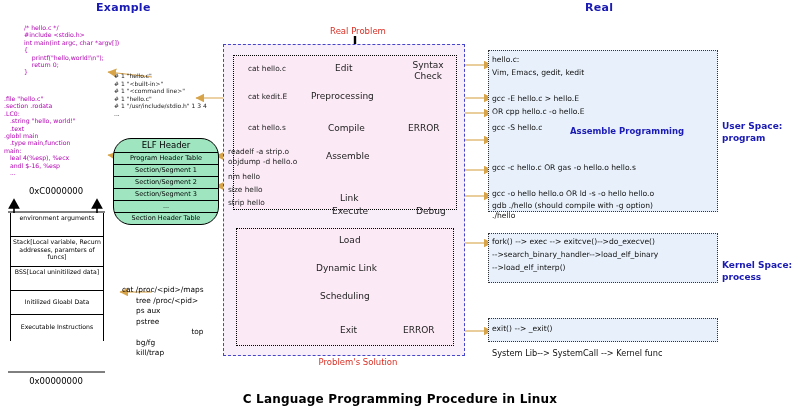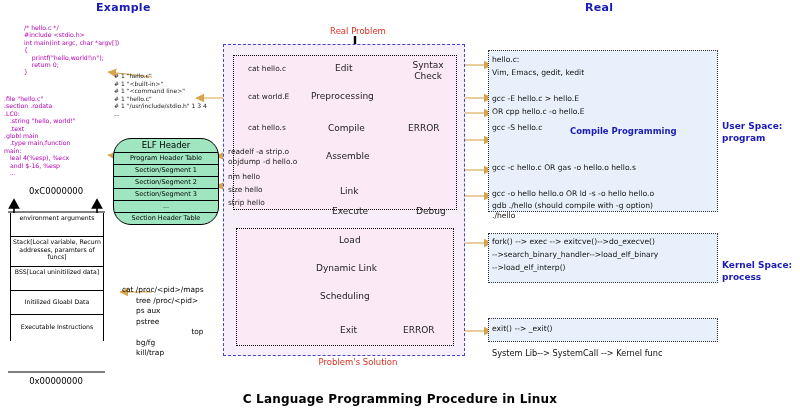--- a/index.html
+++ b/index.html
@@ -196,53 +196,53 @@
 <div class="abs redlbl" style="left:288px;top:26px;width:140px;">Real Problem</div>
 
 <div class="flowOuter" style="left:223px;top:44px;width:240px;height:310px;"></div>
 <div class="flowInner" style="left:233px;top:55px;width:222px;height:153px;"></div>
 <div class="flowInner" style="left:236px;top:228px;width:216px;height:116px;"></div>
 
 <div class="abs node" style="left:335px;top:63px;">Edit</div>
 <div class="abs node" style="left:311px;top:91px;">Preprocessing</div>
 <div class="abs node" style="left:328px;top:123px;">Compile</div>
 <div class="abs node" style="left:326px;top:151px;">Assemble</div>
-<div class="abs node" style="left:340px;top:186px;text-align:center;">Link</div>
+<div class="abs node" style="left:340px;top:193px;text-align:center;">Link</div>
 <div class="abs node" style="left:332px;top:206px;">Execute</div>
 <div class="abs node" style="left:339px;top:235px;">Load</div>
 <div class="abs node" style="left:316px;top:263px;">Dynamic Link</div>
 <div class="abs node" style="left:320px;top:291px;">Scheduling</div>
 <div class="abs node" style="left:340px;top:325px;">Exit</div>
 
 <div class="abs node" style="left:404px;top:60px;width:48px;white-space:pre;line-height:11px;">Syntax
 Check</div>
 <div class="abs node" style="left:408px;top:123px;">ERROR</div>
 <div class="abs node" style="left:416px;top:206px;">Debug</div>
 <div class="abs node" style="left:403px;top:325px;">ERROR</div>
 
 <div class="cmdL" style="left:248px;top:64px;">cat hello.c</div>
-<div class="cmdL" style="left:248px;top:92px;">cat world.E</div>
+<div class="cmdL" style="left:248px;top:92px;">cat kedit.E</div>
 <div class="cmdL" style="left:248px;top:123px;">cat hello.s</div>
 <div class="cmdL" style="left:228px;top:147px;">readelf -a strip.o</div>
 <div class="cmdL" style="left:228px;top:157px;">objdump -d hello.o</div>
 <div class="cmdL" style="left:228px;top:172px;">nm hello</div>
 <div class="cmdL" style="left:228px;top:185px;">size hello</div>
 <div class="cmdL" style="left:228px;top:198px;">strip hello</div>
 
 <div class="abs redlbl" style="left:288px;top:357px;width:140px;">Problem's Solution</div>
 
 <div class="abs" style="left:545px;top:40px;font-size:12px;color:#111;margin-top:31px;">Shell Command Line</div>
 
 <div class="rpanel" style="left:488px;top:50px;width:228px;height:160px;"></div>
 <div class="rtxt" style="left:492px;top:55px;">hello.c:</div>
 <div class="rtxt" style="left:492px;top:68px;">Vim, Emacs, gedit, kedit</div>
 <div class="rtxt" style="left:492px;top:94px;">gcc -E hello.c &gt; hello.E</div>
 <div class="rtxt" style="left:492px;top:107px;">OR cpp hello.c -o hello.E</div>
 <div class="rtxt" style="left:492px;top:123px;">gcc -S hello.c</div>
-<div class="rtxt blue" style="left:570px;top:126px;font-size:8.5px;">Compile Programming</div>
+<div class="rtxt blue" style="left:570px;top:126px;font-size:8.5px;">Assemble Programming</div>
 <div class="rtxt" style="left:492px;top:163px;">gcc -c hello.c  OR  gas -o hello.o hello.s</div>
 <div class="rtxt" style="left:492px;top:189px;">gcc -o hello hello.o  OR ld -s -o hello hello.o</div>
 <div class="rtxt" style="left:492px;top:201px;">gdb ./hello (should compile with -g option)</div>
 <div class="rtxt" style="left:492px;top:211px;">./hello</div>
 
 <div class="rpanel" style="left:488px;top:233px;width:228px;height:48px;"></div>
 <div class="rtxt" style="left:492px;top:237px;">fork() --&gt; exec --&gt; exitcve()--&gt;do_execve()</div>
 <div class="rtxt" style="left:492px;top:250px;">--&gt;search_binary_handler--&gt;load_elf_binary</div>
 <div class="rtxt" style="left:492px;top:263px;">--&gt;load_elf_interp()</div>
 

